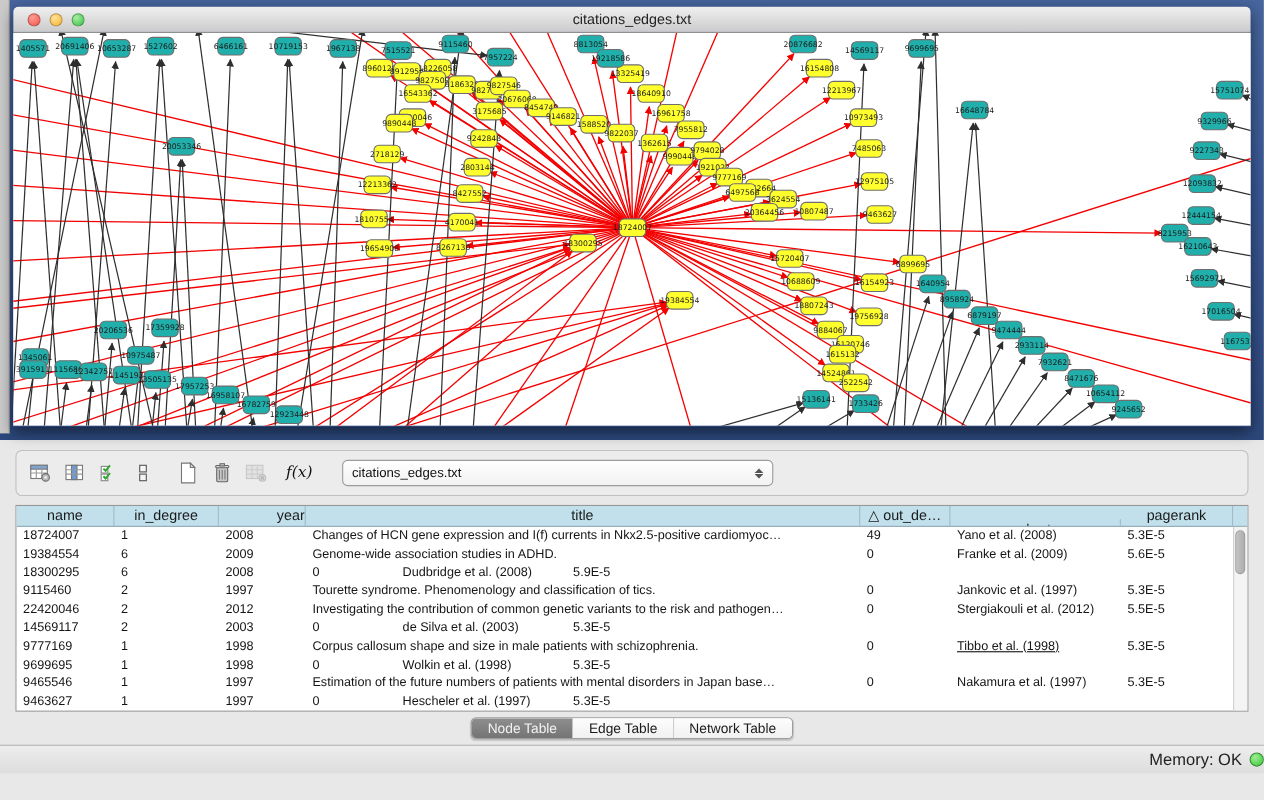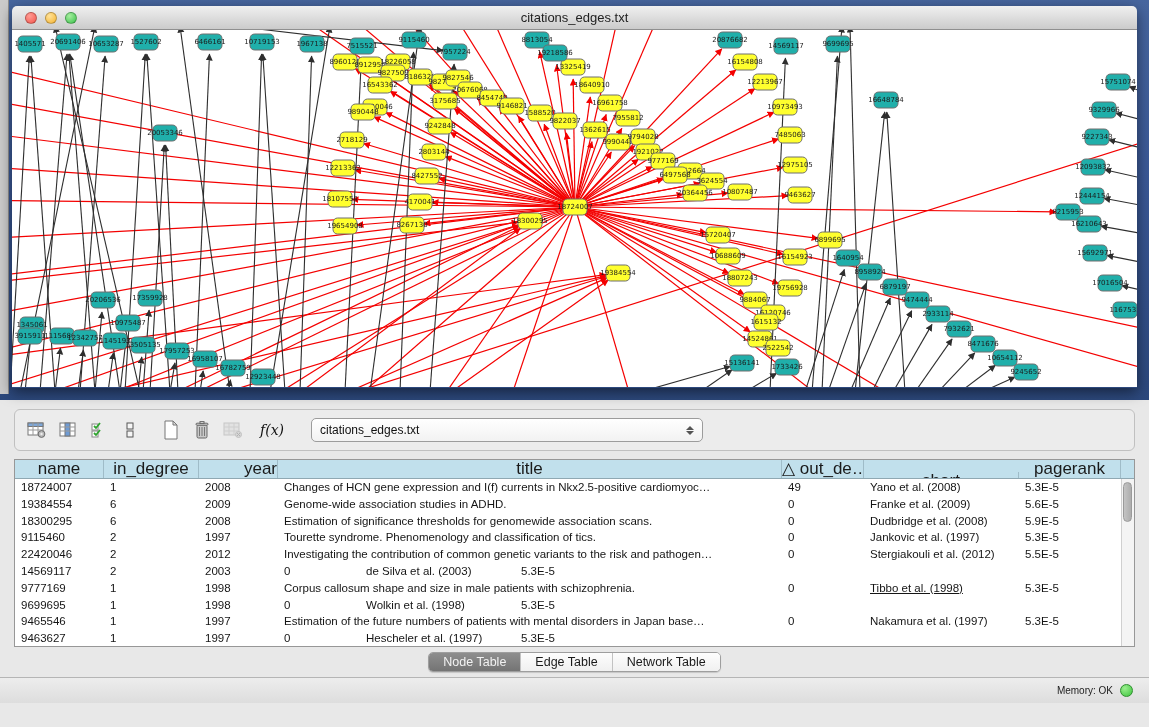--- a/index.html
+++ b/index.html
@@ -50,41 +50,41 @@
              cursor:pointer; position:relative; }
   .tselect .val { flex:1; overflow:hidden; white-space:nowrap; }
   .steppers { display:flex; flex-direction:column; gap:1px; align-items:center; }
   .steppers i { width:0; height:0; border-left:4px solid transparent; border-right:4px solid transparent; }
   .steppers .up { border-bottom:4px solid #555; }
   .steppers .dn { border-top:4px solid #555; }
 
   .tablewrap { margin:8px 14px 0 14px; height:188px; border:1px solid #979797;
                background:#FFF; position:relative; overflow:hidden; }
   .thead { display:flex; height:19px; background:#C1E0EC; border-bottom:1px solid #8FA8B2; }
-  .th { font-size:17px; color:#1A1A1A; text-align:center; line-height:18px;
+  .th { font-size:13px; color:#1A1A1A; text-align:center; line-height:18px;
         border-right:1px solid #9FBCC8; overflow:hidden; white-space:nowrap; cursor:pointer; }
   .tbody { position:absolute; left:0; right:13px; top:19px; bottom:0; overflow:hidden; }
   .trow { display:flex; height:16.8px; line-height:16.8px; font-size:11.5px; color:#151515; cursor:default; }
   .td { padding-left:6px; overflow:hidden; white-space:nowrap; text-overflow:ellipsis; }
   .vscroll { position:absolute; right:0; top:19px; bottom:0; width:13px; background:#F4F4F4;
              border-left:1px solid #D0D0D0; }
   .vthumb { position:absolute; left:1px; top:3px; width:9px; height:40px; border-radius:5px;
             background:linear-gradient(90deg,#C4C4C4,#ADADAD); border:1px solid #9A9A9A; cursor:pointer; }
 
   .tabsrow { display:flex; justify-content:center; margin-top:5px; }
   .segmented { display:flex; border:1px solid #9E9E9E; border-radius:5px; overflow:hidden;
                background:#FBFBFB; box-shadow:0 1px 1px rgba(0,0,0,.15); }
   .seg { padding:2px 14px; font-size:12.5px; color:#1A1A1A; cursor:pointer;
          border-right:1px solid #C2C2C2; background:linear-gradient(#FDFDFD,#F0F0F0); }
   .seg:last-child { border-right:0; }
   .seg.active { background:linear-gradient(#8E8E8E,#747474); color:#F2F2F2; }
 
   .statusbar { height:26px; margin-top:5px; background:linear-gradient(#EDEDED,#DDDDDD);
                border-top:1px solid #B5B5B5; display:flex; align-items:center;
-               justify-content:flex-end; padding:0 16px; gap:7px; font-size:10px; color:#222; }
+               justify-content:flex-end; padding:0 0; gap:7px; font-size:15px; color:#222; }
   .memdot { width:13px; height:13px; border-radius:50%; border:1px solid #2F8F2F;
             background:radial-gradient(circle at 35% 30%,#9BEF8F,#3DC43D); }
 
   
   .micon { display:block; }
 </style>
 </head>
 <body>
 
 <div class="desktop">
@@ -590,21 +590,20 @@
           <div class="td" style="width: 79px;">2009</div>
           <div class="td" style="width: 504px;">Genome-wide association studies in ADHD.</div>
           <div class="td" style="width: 82px;">0</div>
           <div class="td" style="width: 155px;">Franke et al. (2009)</div>
           <div class="td" style="width: 102px;">5.6E-5</div>
         </div>
         <div class="trow">
           <div class="td" style="width: 89px;">18300295</div>
           <div class="td" style="width: 95px;">6</div>
           <div class="td" style="width: 79px;">2008</div>
-          <div class="td" style="width: 504px;">Estimation of significance thresholds for genomewide association scans.</div>
           <div class="td" style="width: 82px;">0</div>
           <div class="td" style="width: 155px;">Dudbridge et al. (2008)</div>
           <div class="td" style="width: 102px;">5.9E-5</div>
         </div>
         <div class="trow">
           <div class="td" style="width: 89px;">9115460</div>
           <div class="td" style="width: 95px;">2</div>
           <div class="td" style="width: 79px;">1997</div>
           <div class="td" style="width: 504px;">Tourette syndrome. Phenomenology and classification of tics.</div>
           <div class="td" style="width: 82px;">0</div>

